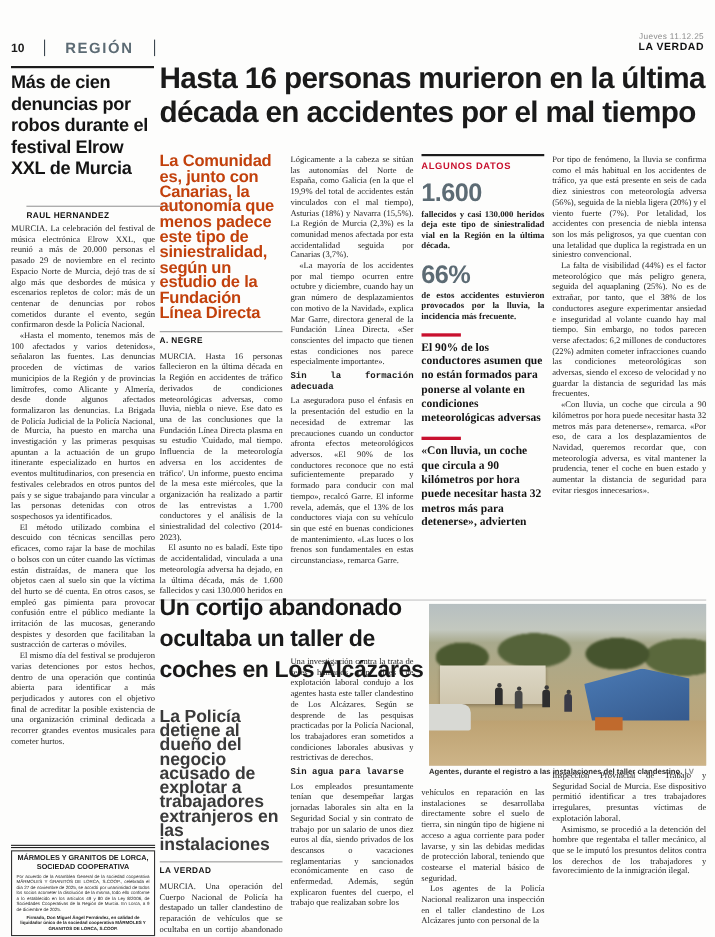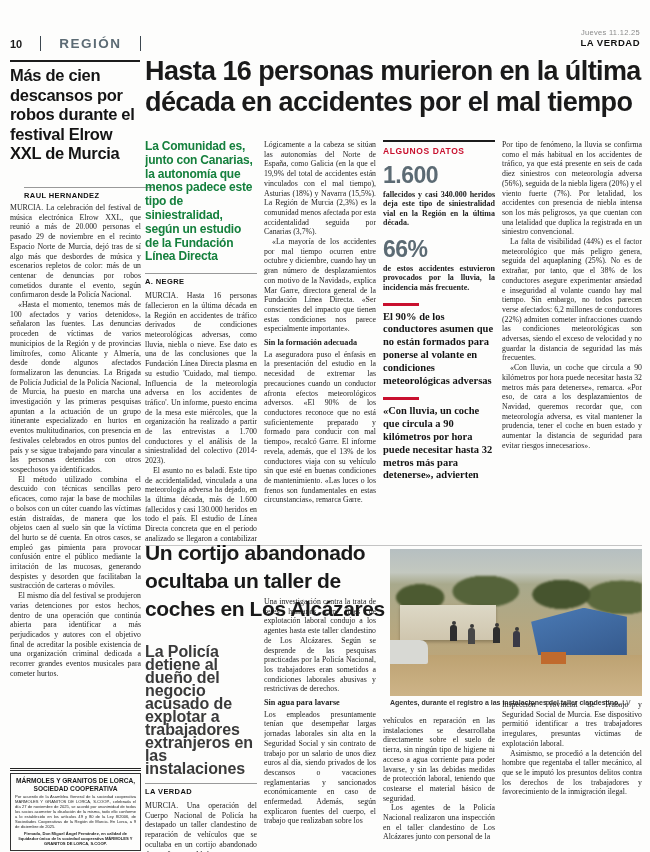--- a/index.html
+++ b/index.html
@@ -17,21 +17,21 @@
   .hdr-section { font-weight:bold; font-size:13.5px; letter-spacing:1.5px; color:#5c6b74; }
   .hdr-right { right:10px; top:28px; text-align:right; font-family:"Liberation Sans",sans-serif; }
   .hdr-date { font-size:7.5px; color:#8a8a8a; letter-spacing:.3px; }
   .hdr-masthead { font-size:9.5px; font-weight:bold; color:#111; letter-spacing:.5px; }
   .body-text { font-size:7.8px; line-height:9.7px; text-align:justify; }
   .body-text p { text-indent:8px; }
   .body-text p.first { text-indent:0; }
   .byline { font-family:"Liberation Sans",sans-serif; font-weight:bold; font-size:7.5px;
             letter-spacing:.4px; color:#111; border-top:1px solid #999;
             padding:3px 0 5px; }
-  .subhead-inline { font-family:Liberation Serif, serif; font-weight:bold;
+  .subhead-inline { font-family:Liberation Mono, monospace; font-weight:bold;
                     font-size:8.2px; margin:4px 0 2px; text-indent:0 !important; }
 
   
   .left-rule { left:10px; top:60px; width:130px; height:1.5px; background:#1c1c1c; }
   .left-headline { left:10px; top:66px; width:128px; font-family:"Liberation Sans",sans-serif;
                    font-weight:bold; font-size:16.5px; line-height:19.5px;
                    letter-spacing:-.3px; color:#141414; }
   .left-byline { left:24px; top:187px; width:130px; }
   .left-body { left:10px; top:203px; width:131px; height:558px; overflow:hidden; }
 
@@ -49,21 +49,21 @@
                    font-weight:bold; font-size:27px; line-height:31px; letter-spacing:-.6px;
                    color:#1a1a1a; }
   .main-cols { left:145px; top:140px; width:497px; height:403px; display:flex; gap:7px;
                overflow:hidden; }
   .col { overflow:hidden; }
   .col1 { width:112px; }
   .col2 { width:112px; }
   .col3 { width:112px; }
   .col4 { width:140px; }
   .standfirst { font-family:"Liberation Sans",sans-serif; font-weight:bold;
-                font-size:12px; line-height:13.8px; color:#15803d;
+                font-size:15px; line-height:13.8px; color:#c2410c;
                 letter-spacing:-.2px; margin-bottom:9px; }
 
   
   .datos-rule { height:1.5px; background:#1c1c1c; margin-bottom:4px; }
   .datos-label { font-family:"Liberation Sans",sans-serif; font-weight:bold;
                  font-size:8.5px; letter-spacing:.6px; color:#c8102e; margin-bottom:7px; }
   .datos-num { font-family:"Liberation Sans",sans-serif; font-weight:bold;
                font-size:23px; line-height:24px; letter-spacing:-.5px; color:#5c6b74;
                margin-bottom:3px; }
   .datos-text { font-size:8px; line-height:9.6px; font-weight:bold; text-align:justify;
@@ -123,21 +123,21 @@
     <span class="hdr-bar"></span>
     <span class="hdr-section">REGIÓN</span>
     <span class="hdr-bar"></span>
   </div>
   <div class="abs hdr-right">
     <div class="hdr-date">Jueves 11.12.25</div>
     <div class="hdr-masthead">LA VERDAD</div>
   </div>
 
   <div class="abs left-rule"></div>
-  <h2 class="abs left-headline">Más de cien descansos por robos durante el festival Elrow XXL de Murcia</h2>
+  <h2 class="abs left-headline">Más de cien denuncias por robos durante el festival Elrow XXL de Murcia</h2>
   <div class="abs left-byline byline">RAUL HERNANDEZ</div>
   <div class="abs left-body body-text">
     <p class="first">MURCIA. La celebración del festival de música electrónica Elrow XXL, que reunió a más de 20.000 personas el pasado 29 de noviembre en el recinto Espacio Norte de Murcia, dejó tras de sí algo más que desbordes de música y escenarios repletos de color: más de un centenar de denuncias por robos cometidos durante el evento, según confirmaron desde la Policía Nacional.</p>
     <p>«Hasta el momento, tenemos más de 100 afectados y varios detenidos», señalaron las fuentes. Las denuncias proceden de víctimas de varios municipios de la Región y de provincias limítrofes, como Alicante y Almería, desde donde algunos afectados formalizaron las denuncias. La Brigada de Policía Judicial de la Policía Nacional, de Murcia, ha puesto en marcha una investigación y las primeras pesquisas apuntan a la actuación de un grupo itinerante especializado en hurtos en eventos multitudinarios, con presencia en festivales celebrados en otros puntos del país y se sigue trabajando para vincular a las personas detenidas con otros sospechosos ya identificados.</p>
     <p>El método utilizado combina el descuido con técnicas sencillas pero eficaces, como rajar la base de mochilas o bolsos con un cúter cuando las víctimas están distraídas, de manera que los objetos caen al suelo sin que la víctima del hurto se dé cuenta. En otros casos, se empleó gas pimienta para provocar confusión entre el público mediante la irritación de las mucosas, generando despistes y desorden que facilitaban la sustracción de carteras o móviles.</p>
     <p>El mismo día del festival se produjeron varias detenciones por estos hechos, dentro de una operación que continúa abierta para identificar a más perjudicados y autores con el objetivo final de acreditar la posible existencia de una organización criminal dedicada a recorrer grandes eventos musicales para cometer hurtos.</p>
   </div>
 
   <div class="abs ad">
     <div class="ad-box">
@@ -165,21 +165,21 @@
       <div class="subhead-inline">Sin la formación adecuada</div>
       <p class="first">La aseguradora puso el énfasis en la presentación del estudio en la necesidad de extremar las precauciones cuando un conductor afronta efectos meteorológicos adversos. «El 90% de los conductores reconoce que no está suficientemente preparado y formado para conducir con mal tiempo», recalcó Garre. El informe revela, además, que el 13% de los conductores viaja con su vehículo sin que esté en buenas condiciones de mantenimiento. «Las luces o los frenos son fundamentales en estas circunstancias», remarca Garre.</p>
     </div>
 
     <div class="col col3">
       <div class="datos-rule"></div>
       <div class="datos-label">ALGUNOS DATOS</div>
 
       <div>
         <div class="datos-num">1.600</div>
-        <div class="datos-text">fallecidos y casi 340.000 heridos deja este tipo de siniestralidad vial en la Región en la última década.</div>
+        <div class="datos-text">fallecidos y casi 130.000 heridos deja este tipo de siniestralidad vial en la Región en la última década.</div>
       </div>
       <div>
         <div class="datos-num">66%</div>
         <div class="datos-text">de estos accidentes estuvieron provocados por la lluvia, la incidencia más frecuente.</div>
       </div>
 
       <div class="quote-bar"></div>
       <div class="quote-text">El 90% de los conductores asumen que no están formados para ponerse al volante en condiciones meteorológicas adversas</div>
       <div class="quote-bar"></div>
       <div class="quote-text">«Con lluvia, un coche que circula a 90 kilómetros por hora puede necesitar hasta 32 metros más para detenerse», advierten</div>

